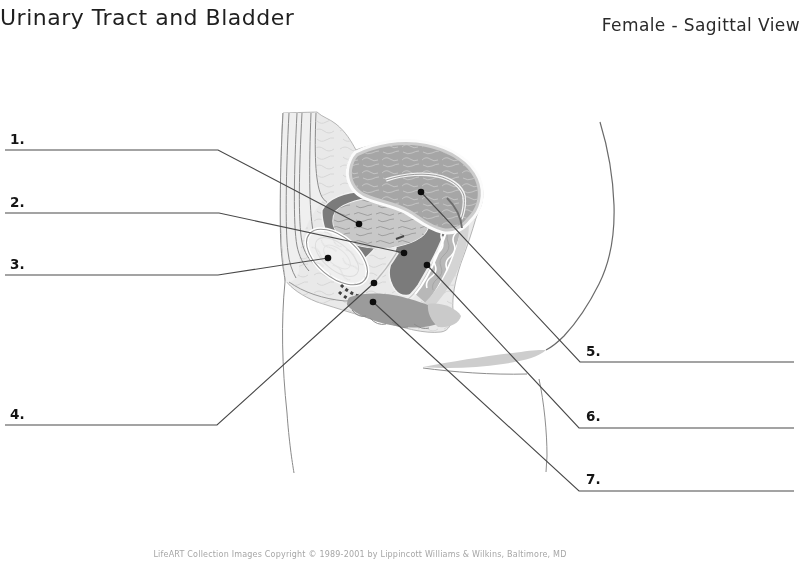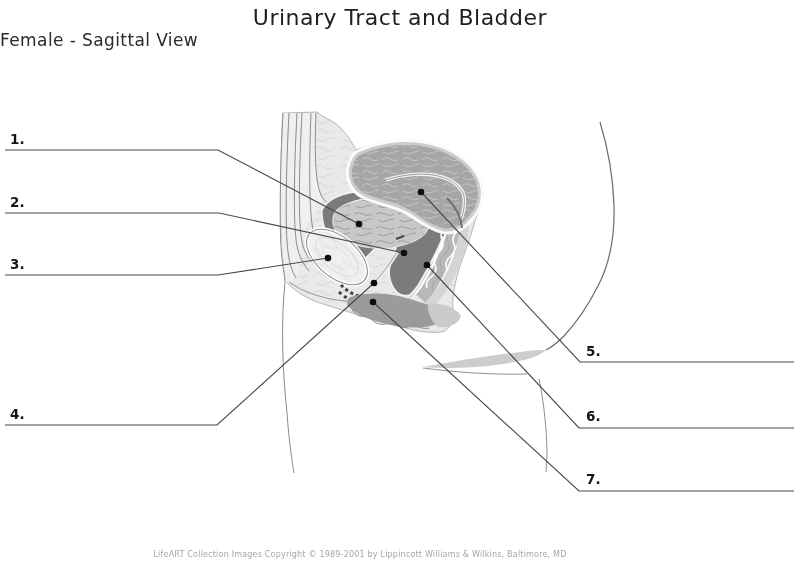--- a/index.html
+++ b/index.html
@@ -1,20 +1,20 @@
 <!DOCTYPE html>
 <html><head>
 <meta charset="utf-8">
 <style>
   html,body{margin:0;padding:0;background:#ffffff;}
   .page{position:relative;width:800px;height:570px;background:#ffffff;overflow:hidden;
         font-family:"DejaVu Sans","Liberation Sans",sans-serif;}
-  .title{position:absolute;top:5px;left:0;width:800px;text-align:center;
+  .title{position:absolute;top:5px;left:0;width:800px;text-align:left;
          font-size:22px;color:#1f1f1f;letter-spacing:.5px;}
-  .subtitle{position:absolute;top:30px;left:0;width:800px;text-align:left;
+  .subtitle{position:absolute;top:15px;left:0;width:800px;text-align:right;
          font-size:17px;color:#2a2a2a;letter-spacing:.4px;}
   .copyright{position:absolute;top:550px;left:0;width:720px;text-align:center;
          font-size:8px;color:#a6a6a6;letter-spacing:.2px;}
   .lbl{position:absolute;font-size:13.5px;font-weight:bold;color:#141414;}
   .lbl1{left:10px;top:131px;} .lbl2{left:10px;top:194px;} .lbl3{left:10px;top:256px;}
   .lbl4{left:10px;top:406px;} .lbl5{left:586px;top:343px;} .lbl6{left:586px;top:408px;}
   .lbl7{left:586px;top:471px;}
   svg{position:absolute;top:0;left:0;}
 </style>
 </head>

